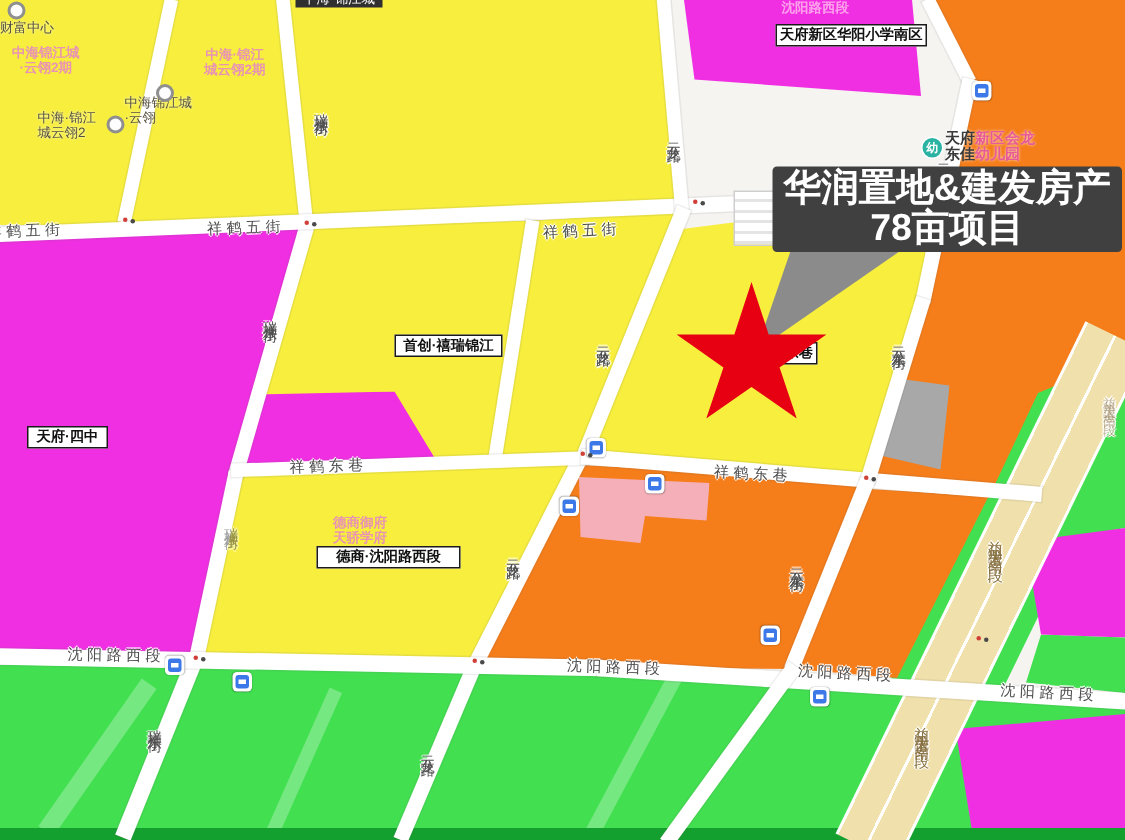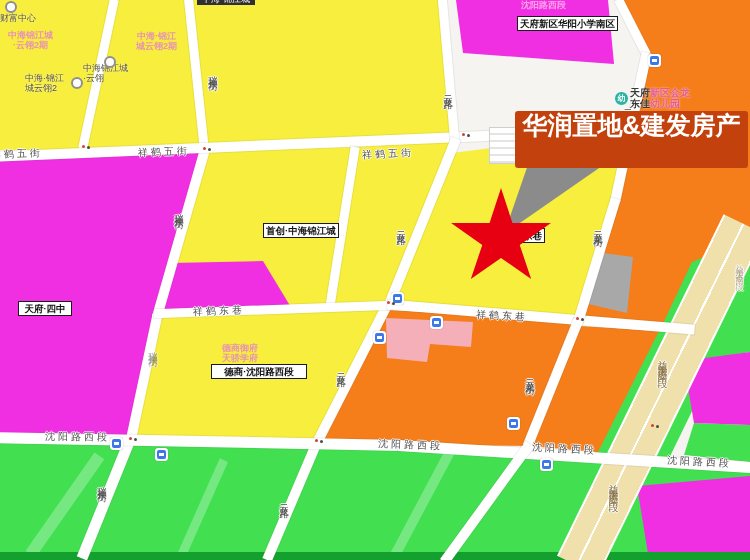--- a/index.html
+++ b/index.html
@@ -130,22 +130,22 @@
       <div class="vlabel" style="left: 394px; top: 224px; opacity: 1;">云龙路</div>
       <div class="vlabel" style="left: 334px; top: 366px; opacity: 1;">云龙路</div>
       <div class="vlabel" style="left: 277px; top: 497px; opacity: 1;">云龙路</div>
       <div class="vlabel" style="left: 621px; top: 102px; opacity: 1;">云龙东街</div>
       <div class="vlabel" style="left: 591px; top: 224px; opacity: 1;">云龙东街</div>
       <div class="vlabel" style="left: 523px; top: 372px; opacity: 1;">云龙东街</div>
       <div class="vlabel avenue" style="left: 655px; top: 352px; opacity: 1;">益州大道南一段</div>
       <div class="vlabel avenue" style="left: 606px; top: 476px; opacity: 1;">益州大道南一段</div>
       <div class="vlabel avenue faintav" style="left: 734px; top: 258px; opacity: 1;">益州大道南一段</div>
       <div class="blabel" style="left: 517px; top: 16px; min-width: 95px;">天府新区华阳小学南区</div>
-      <div class="blabel" style="left: 18px; top: 301px; min-width: 48px;">天府·四中</div>
-      <div class="blabel" style="left: 263px; top: 223px; min-width: 66px;">首创·中海锦江城</div>
+      <div class="blabel" style="left: 18px; top: 284px; min-width: 48px;">天府·四中</div>
+      <div class="blabel" style="left: 263px; top: 223px; min-width: 66px;">首创·禧瑞锦江</div>
       <div class="blabel" style="left: 211px; top: 364px; min-width: 90px;">德商·沈阳路西段</div>
       <div class="blabel" style="left: 497px; top: 228px; min-width: 42px; text-align: right;">东巷</div>
       <div class="flabel" style="left: 8px; top: 30px;">中海锦江城
 ·云翎2期</div>
       <div class="flabel" style="left: 136px; top: 31px;">中海·锦江
 城云翎2期</div>
       <div class="flabel" style="left: 222px; top: 343px;">德商御府
 天骄学府</div>
       <div class="flabel onmagenta" style="left: 521px; top: 0px;">沈阳路西段</div>
       <div class="plabel" style="left: 0px; top: 13px;">财富中心</div>
@@ -193,16 +193,17 @@
         <i class="j2"></i>
       </div>
       <div class="jx" style="left: 651px; top: 424px;">
         <i class="j1"></i>
         <i class="j2"></i>
       </div>
     </div>
 
   <div class="star" style="left:449px;top:188px;width:104px;height:100px;background:#e60011"></div>
   <div class="tail" style="background:#8b8b8b"></div>
-  <div class="callout" style="background:#c2410c">
+  <div class="callout" style="background:#404040">
     <div>华润置地&amp;建发房产</div>
+    <div>78亩项目</div>
   </div>
 </div>
 
 </body></html>

